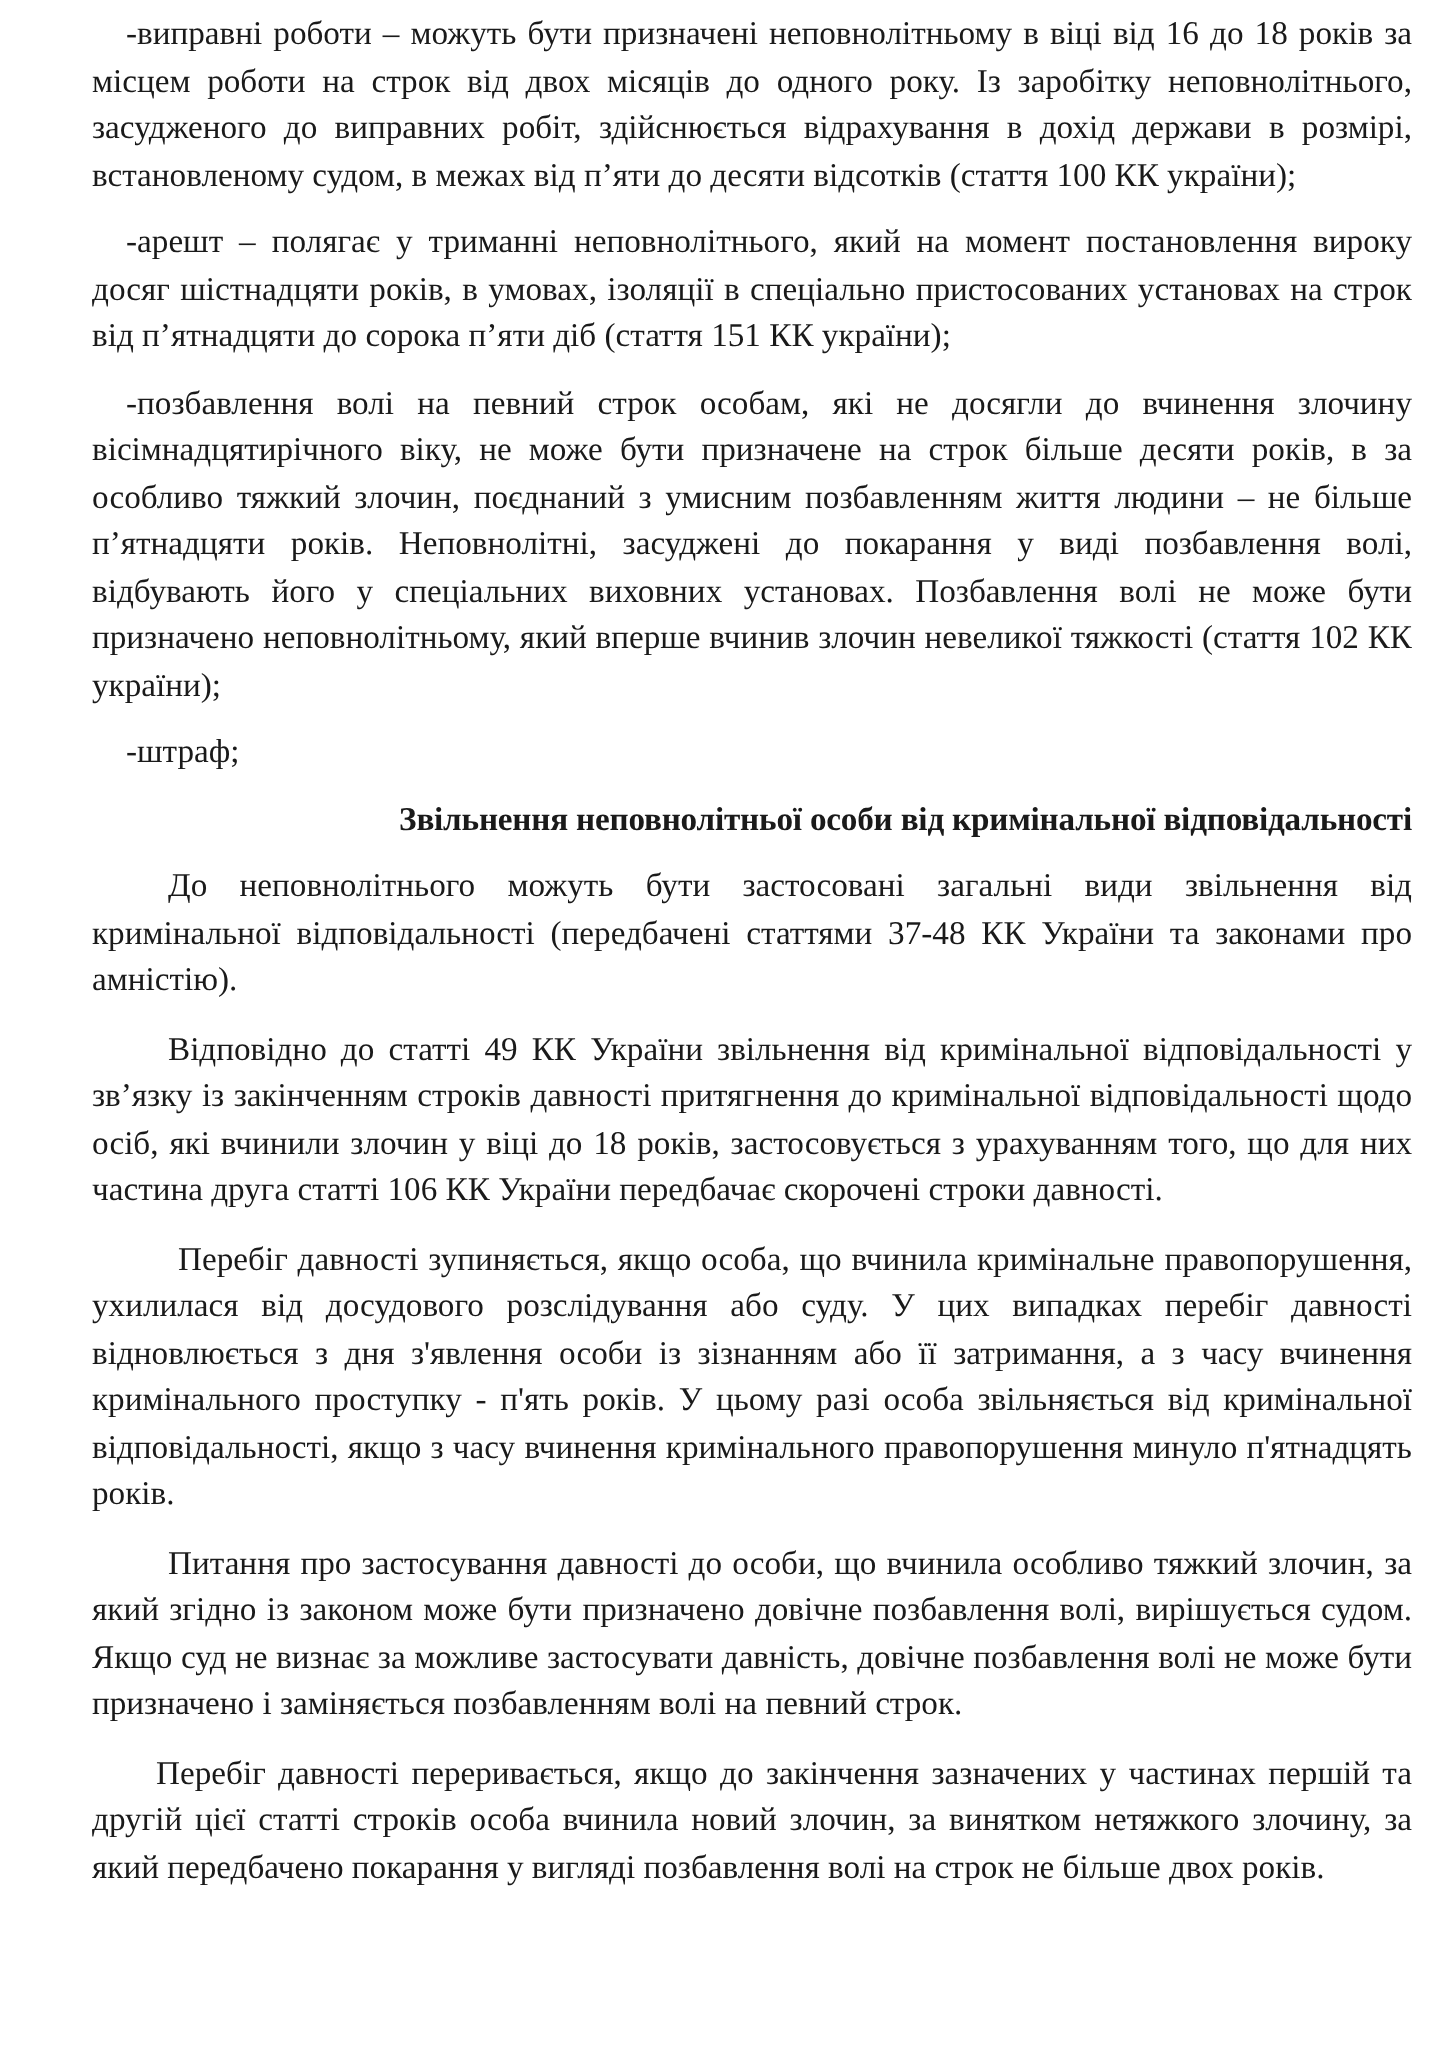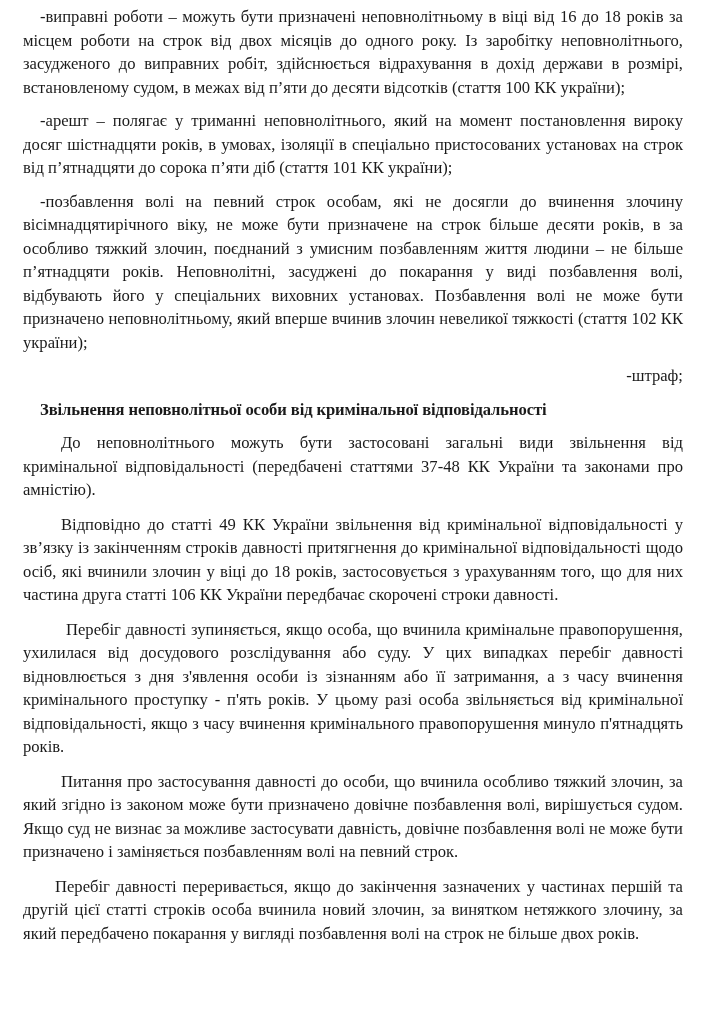--- a/index.html
+++ b/index.html
@@ -12,75 +12,75 @@
     height: 1024px;
     overflow: hidden;
     position: relative;
     font-family: "Liberation Serif", "DejaVu Serif", serif;
     color: #1a1a1a;
     font-size: 16.6px;
     line-height: 23.5px;
   }
   .page {
     position: absolute;
-    left: 23px;
+    left: 46px;
     top: 5px;
     width: 660px;
   }
   p {
     margin: 0;
     text-align: justify;
   }
   .p-dash {
     text-indent: 17px;
     margin-bottom: 10px;
   }
   .p-short {
     text-indent: 17px;
     margin-bottom: 10px;
-    text-align: right;
+    text-align: left;
   }
   .bullet-head {
     text-indent: 17px;
     font-weight: bold;
     margin-bottom: 10px;
     text-align: left;
   }
   .bullet-head .diamond {
     font-size: 12px;
     margin-right: 4px;
     position: relative;
     top: -1px;
   }
   .section-title {
     text-indent: 17px;
     font-weight: bold;
     margin-bottom: 10px;
-    text-align: left;
+    text-align: right;
     letter-spacing: -0.1px;
   }
   .p-body {
     text-indent: 38px;
     margin-bottom: 11px;
   }
   .p-body.indent-wide {
     text-indent: 43px;
   }
   .p-body.indent-narrow {
     text-indent: 32px;
   }
 </style>
 </head>
 <body>
 
 <div class="page">
 
   <p class="p-dash">-виправні роботи – можуть бути призначені неповнолітньому в віці від 16 до 18 років за місцем роботи на строк від двох місяців до одного року. Із заробітку неповнолітнього, засудженого до виправних робіт, здійснюється відрахування в дохід держави в розмірі, встановленому судом, в межах від п’яти до десяти відсотків (стаття 100 КК україни);</p>
 
-  <p class="p-dash">-арешт – полягає у триманні неповнолітнього, який на момент постановлення вироку досяг шістнадцяти років, в умовах, ізоляції в спеціально пристосованих установах на строк від п’ятнадцяти до сорока п’яти діб (стаття 101 КК україни);</p>
+  <p class="p-dash">-арешт – полягає у триманні неповнолітнього, який на момент постановлення вироку досяг шістнадцяти років, в умовах, ізоляції в спеціально пристосованих установах на строк від п’ятнадцяти до сорока п’яти діб (стаття 151 КК україни);</p>
 
   <p class="p-dash">-позбавлення волі на певний строк особам, які не досягли до вчинення злочину вісімнадцятирічного віку, не може бути призначене на строк більше десяти років, в за особливо тяжкий злочин, поєднаний з умисним позбавленням життя людини – не більше п’ятнадцяти років. Неповнолітні, засуджені до покарання у виді позбавлення волі, відбувають його у спеціальних виховних установах. Позбавлення волі не може бути призначено неповнолітньому, який вперше вчинив злочин невеликої тяжкості (стаття 102 КК україни);</p>
 
 
   <p class="p-short">-штраф;</p>
 
 
   <p class="section-title">Звільнення неповнолітньої особи від кримінальної відповідальності</p>
 
   <p class="p-body">До неповнолітнього можуть бути застосовані загальні види звільнення від кримінальної відповідальності (передбачені статтями 37-48 КК України та законами про амністію).</p>

